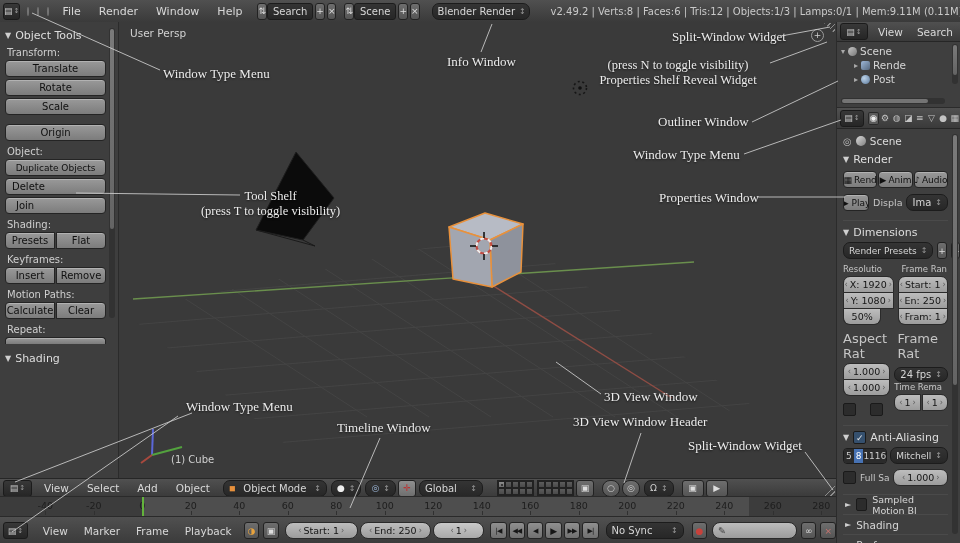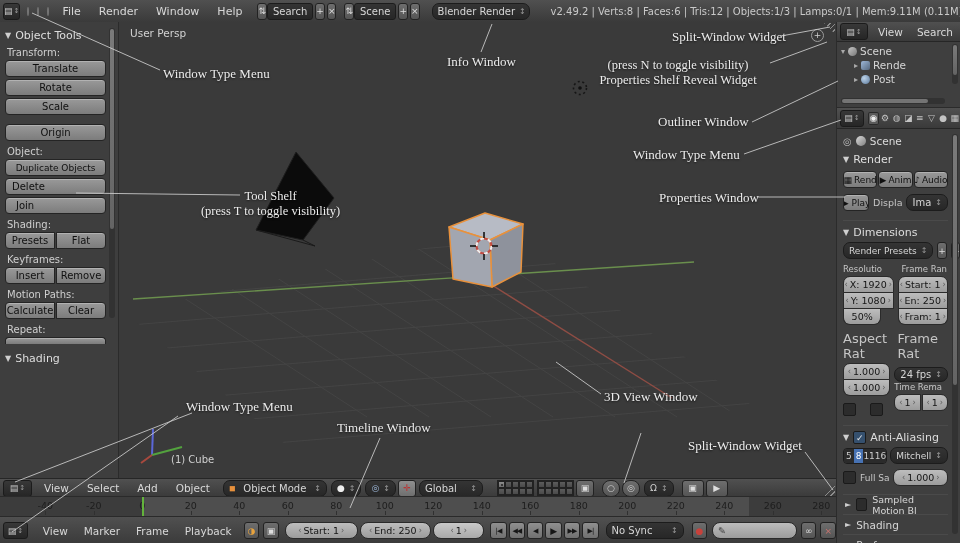--- a/index.html
+++ b/index.html
@@ -714,15 +714,16 @@
   <div class="ann" style="left:658px;top:114px;">Outliner Window</div>
   <div class="ann" style="left:633px;top:147px;">Window Type Menu</div>
   <div class="ann" style="left:659px;top:190px;">Properties Window</div>
   <div class="ann center" style="left:198px;top:189px;width:145px;font-size:12.5px;">
     <div>Tool Shelf</div>
     <div>(press T to toggle visibility)</div>
   </div>
   <div class="ann" style="left:186px;top:399px;">Window Type Menu</div>
   <div class="ann" style="left:337px;top:420px;">Timeline Window</div>
   <div class="ann" style="left:604px;top:389px;">3D View Window</div>
+  <div class="ann" style="left:573px;top:414px;">3D View Window Header</div>
   <div class="ann" style="left:688px;top:438px;">Split-Window Widget</div>
 
 </div>
 
 </body></html>

